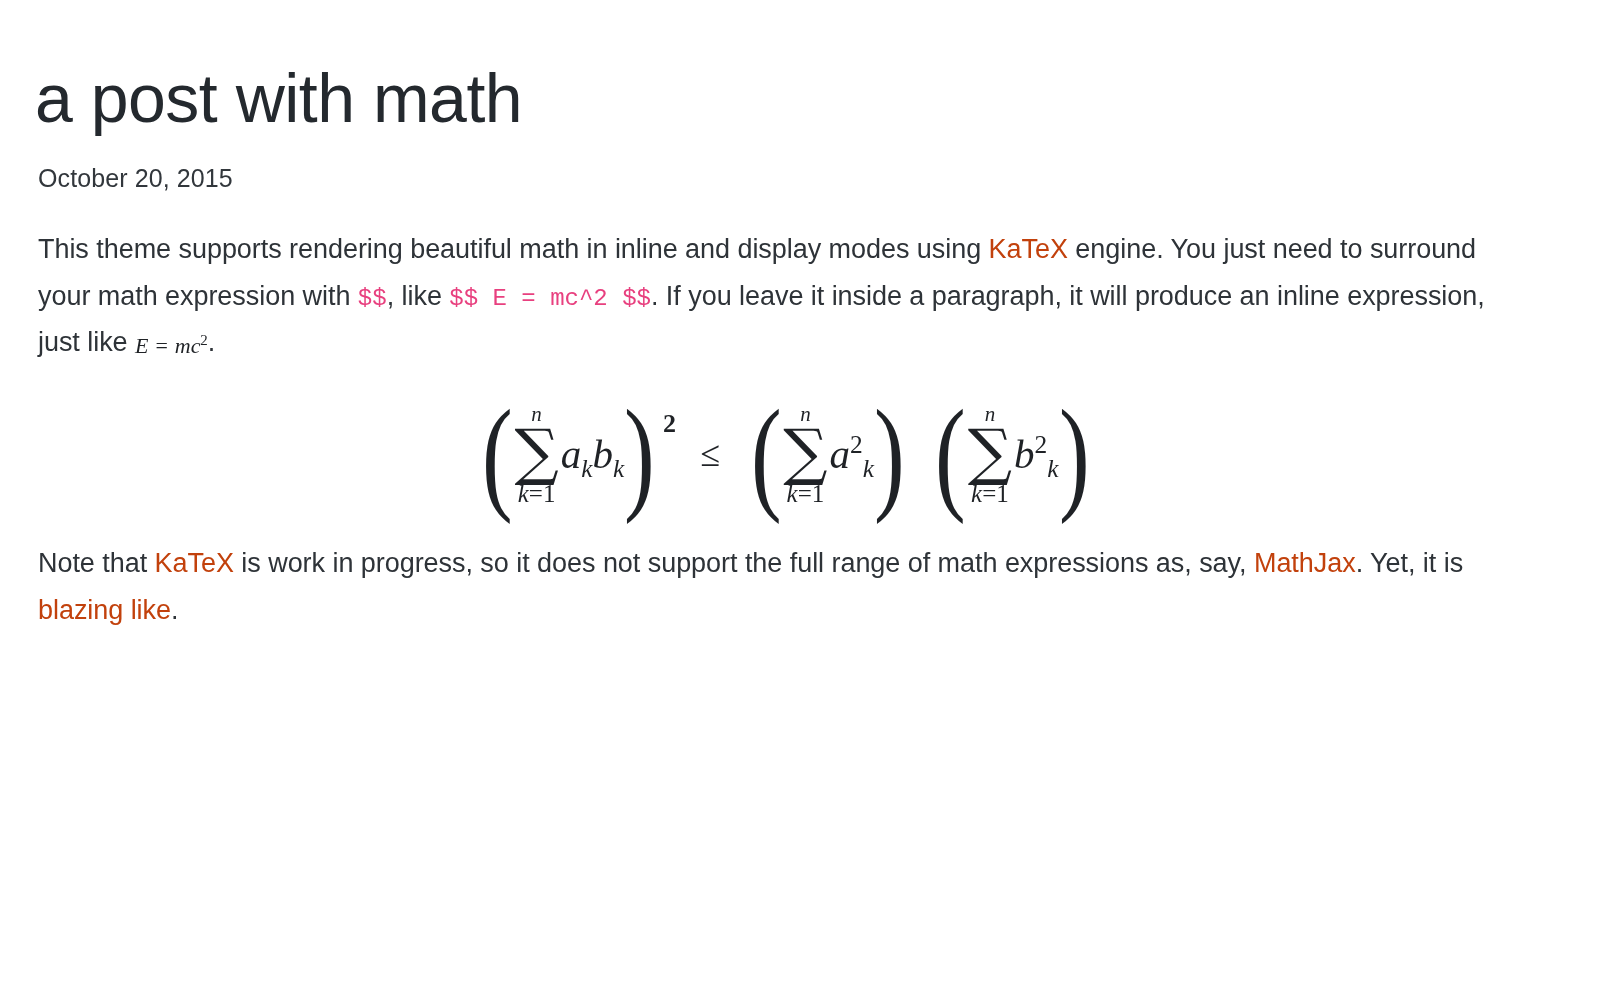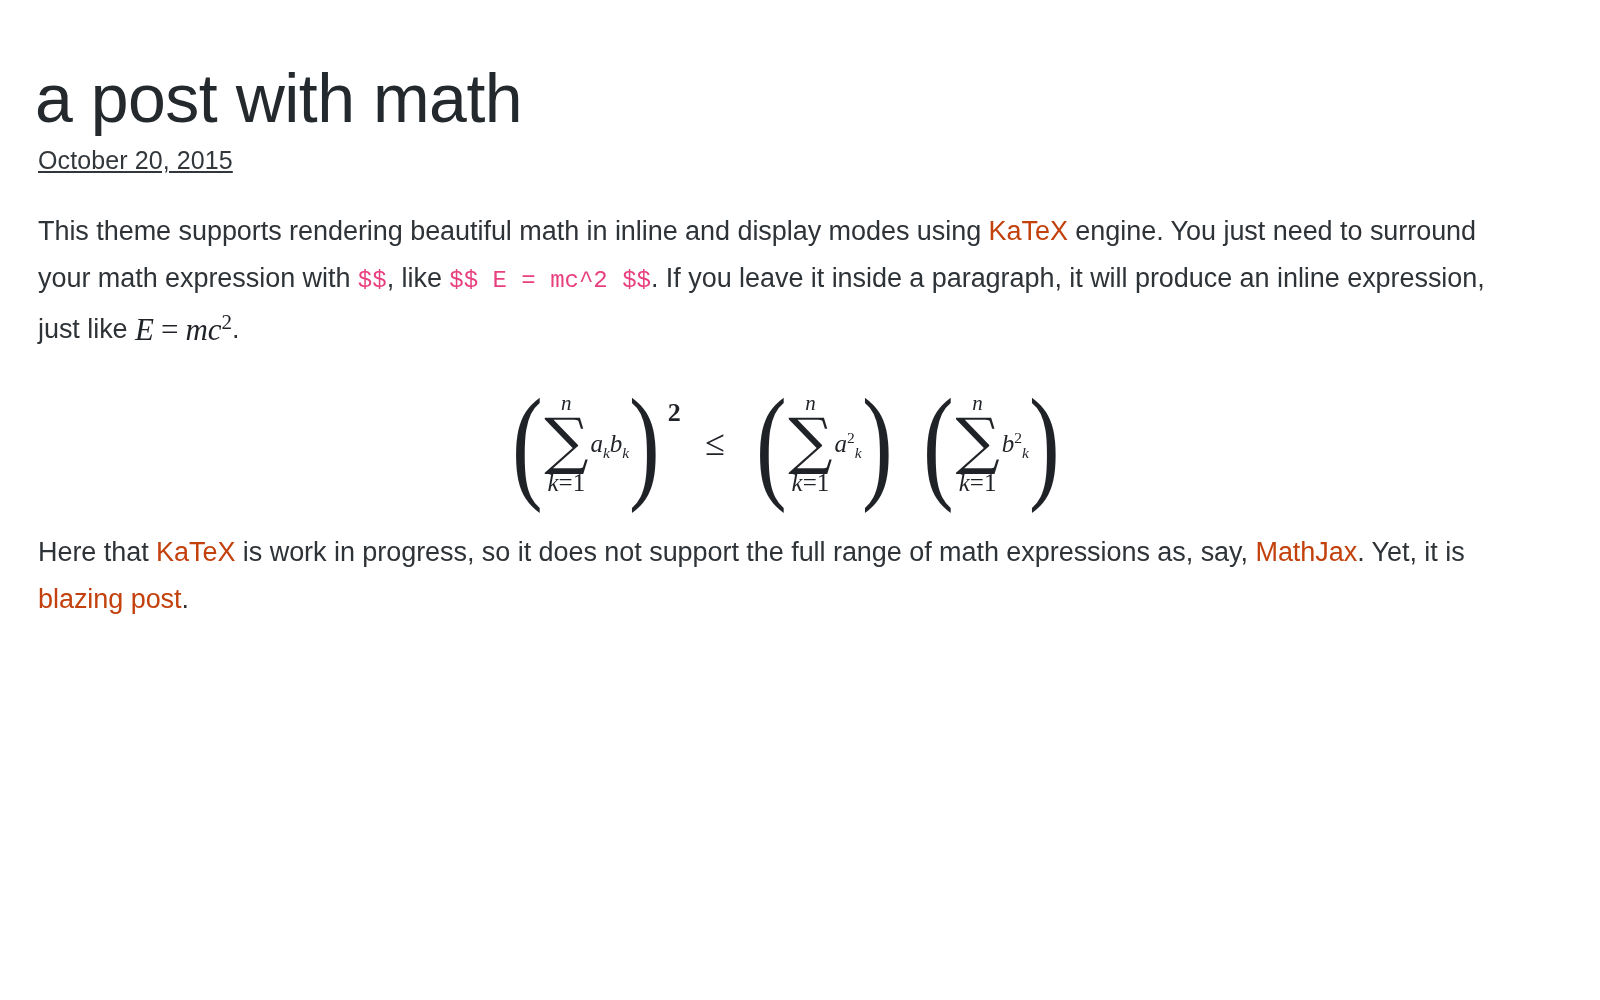--- a/index.html
+++ b/index.html
@@ -33,23 +33,22 @@
     letter-spacing: -0.5px;
     color: #24292e;
     margin: 0 0 0 -3px;
     padding: 0;
   }
 
   .post-date {
     font-size: 25px;
     font-weight: 400;
     color: #32373c;
-    margin: 12px 0 0 0;
+    margin: 30px 0 0 0;
     letter-spacing: 0.1px;
-    text-decoration: underline;
   }
 
   .post-body {
     margin-top: 18px;
     max-width: 1495px;
   }
 
   .post-body p {
     font-size: 27px;
     line-height: 1.72;
@@ -76,21 +75,21 @@
 
   
   .math, .math-display {
     font-family: "Liberation Serif", "DejaVu Serif", serif;
     color: #1f2226;
   }
   .mi { font-style: italic; }
   .mn, .mo { font-style: normal; }
 
   .math.inline {
-    font-size: 31px;
+    font-size: 22px;
     white-space: nowrap;
     display: inline-block;
     vertical-align: baseline;
     position: relative;
     top: 2px;
   }
   .math.inline .mo-eq {
     margin: 0 7px;
     font-style: normal;
   }
@@ -161,21 +160,21 @@
     display: block;
     font-size: 25px;
     line-height: 1;
     margin-top: -1px;
   }
   .bigop .lim-bot .mi { font-style: italic; }
 
   .term {
     display: inline-block;
     vertical-align: middle;
-    font-size: 25px;
+    font-size: 41px;
     position: relative;
     top: -2px;
   }
   .term .sub { font-size: 0.62em; }
   .term .sup { font-size: 0.62em; }
 
   .rel {
     display: inline-block;
     vertical-align: middle;
     font-size: 36px;
@@ -224,16 +223,16 @@
 
         
         <span class="group"><span class="paren l">(</span><span class="bigop"><span class="lim-top">n</span><span class="op-sigma">∑</span><span class="lim-bot"><span class="mi">k</span><span class="mo">=</span><span class="mn">1</span></span></span><span class="term mi"><span>a</span><span class="sup">2</span><span class="sub">k</span></span><span class="paren r">)</span></span>
 
         
         <span class="group"><span class="paren l">(</span><span class="bigop"><span class="lim-top">n</span><span class="op-sigma">∑</span><span class="lim-bot"><span class="mi">k</span><span class="mo">=</span><span class="mn">1</span></span></span><span class="term mi"><span>b</span><span class="sup">2</span><span class="sub">k</span></span><span class="paren r">)</span></span>
 
       </span>
     </div>
 
-    <p><span>Here that </span><a class="link" href="#">KaTeX</a><span> is work in progress, so it does not support the full range of math expressions as, say, </span><a class="link" href="#">MathJax</a><span>. Yet, it is </span><a class="link" href="#">blazing post</a><span>.</span></p>
+    <p><span>Note that </span><a class="link" href="#">KaTeX</a><span> is work in progress, so it does not support the full range of math expressions as, say, </span><a class="link" href="#">MathJax</a><span>. Yet, it is </span><a class="link" href="#">blazing like</a><span>.</span></p>
 
   </div>
 </div>
 
 </body></html>

